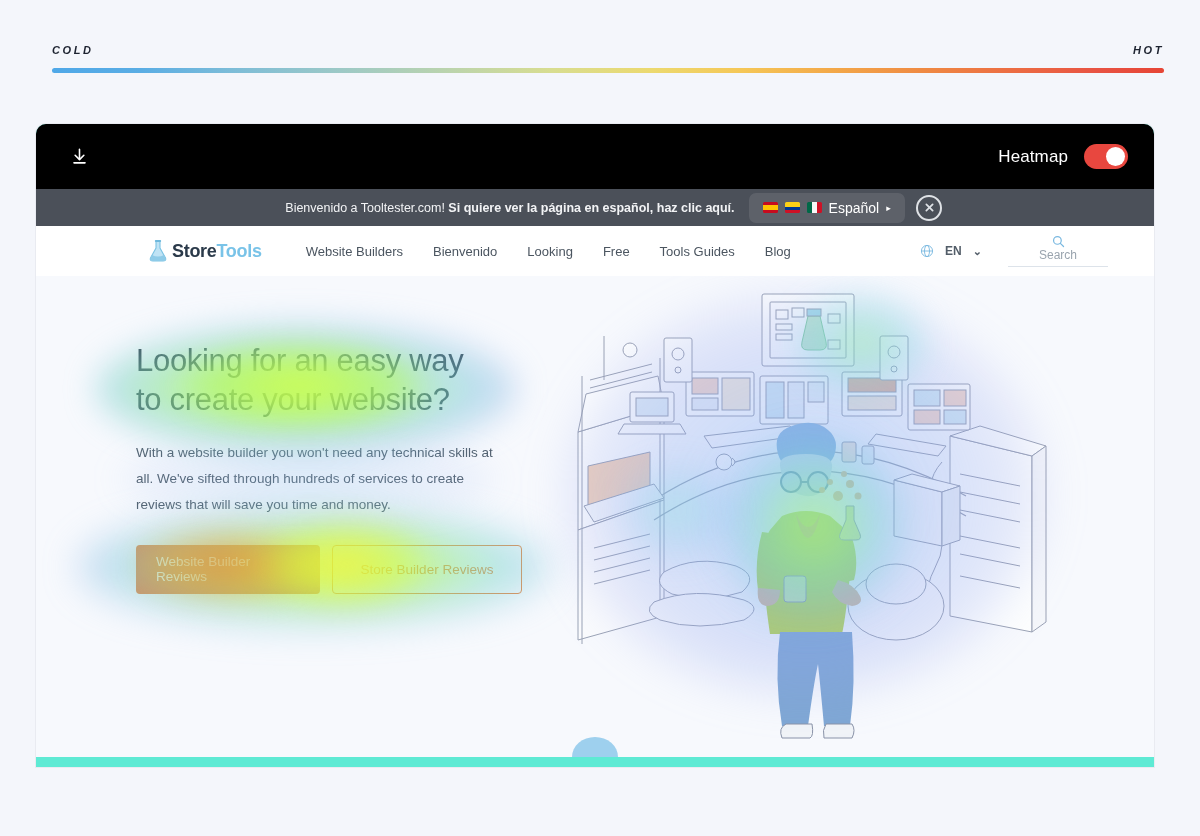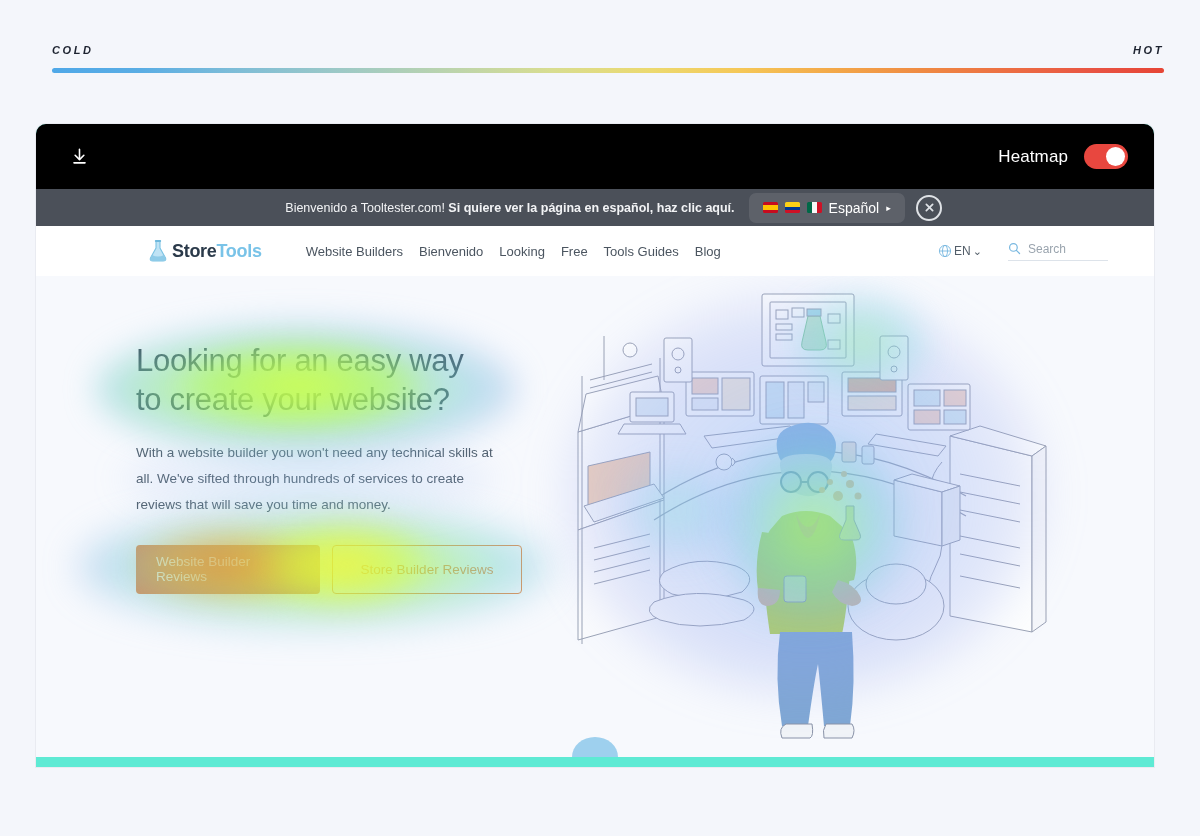--- a/index.html
+++ b/index.html
@@ -84,27 +84,27 @@
   
   .sitenav {
     height: 50px; background: #fff;
     display: flex; align-items: center;
     padding: 0 46px 0 112px; position: relative;
   }
   .logo { display: flex; align-items: center; gap: 4px; margin-right: 44px; }
   .logo-text { font-size: 18px; font-weight: bold; letter-spacing: -.3px; }
   .logo-text .a { color: #2b3a4a; }
   .logo-text .b { color: #79c3e8; }
-  .navlinks { display: flex; align-items: flex-end; gap: 16px; }
+  .navlinks { display: flex; align-items: flex-end; gap: 30px; }
   .navlink { font-size: 13px; color: #4b5560; cursor: pointer; white-space: nowrap; }
   .nav-right { margin-left: auto; display: flex; align-items: center; gap: 26px; }
-  .lang-sel { display: flex; align-items: center; gap: 2px; font-size: 12px; color: #525d68; cursor: pointer; }
+  .lang-sel { display: flex; align-items: center; gap: 11px; font-size: 12px; color: #525d68; cursor: pointer; font-weight: bold; }
   .search-box {
-    display: flex; align-items: center; gap: 7px;
-    border-bottom: 1px solid #dde3ea; padding-bottom: 4px; width: 100px;
+    display: flex; align-items: center; gap: 0;
+    border-bottom: 1px solid #dde3ea; padding-bottom: 4px; width: 100px; flex-direction: column;
   }
   .search-ph { font-size: 12px; color: #9aa4ae; }
 
   
   .hero { position: relative; height: 481px; background: #f7f9fd; overflow: hidden; }
   .hero-copy { position: absolute; left: 100px; top: 65px; width: 380px; }
   .hero-title {
     font-size: 31px; line-height: 1.27; color: #3c4a58;
     font-weight: normal; letter-spacing: -.3px;
   }

